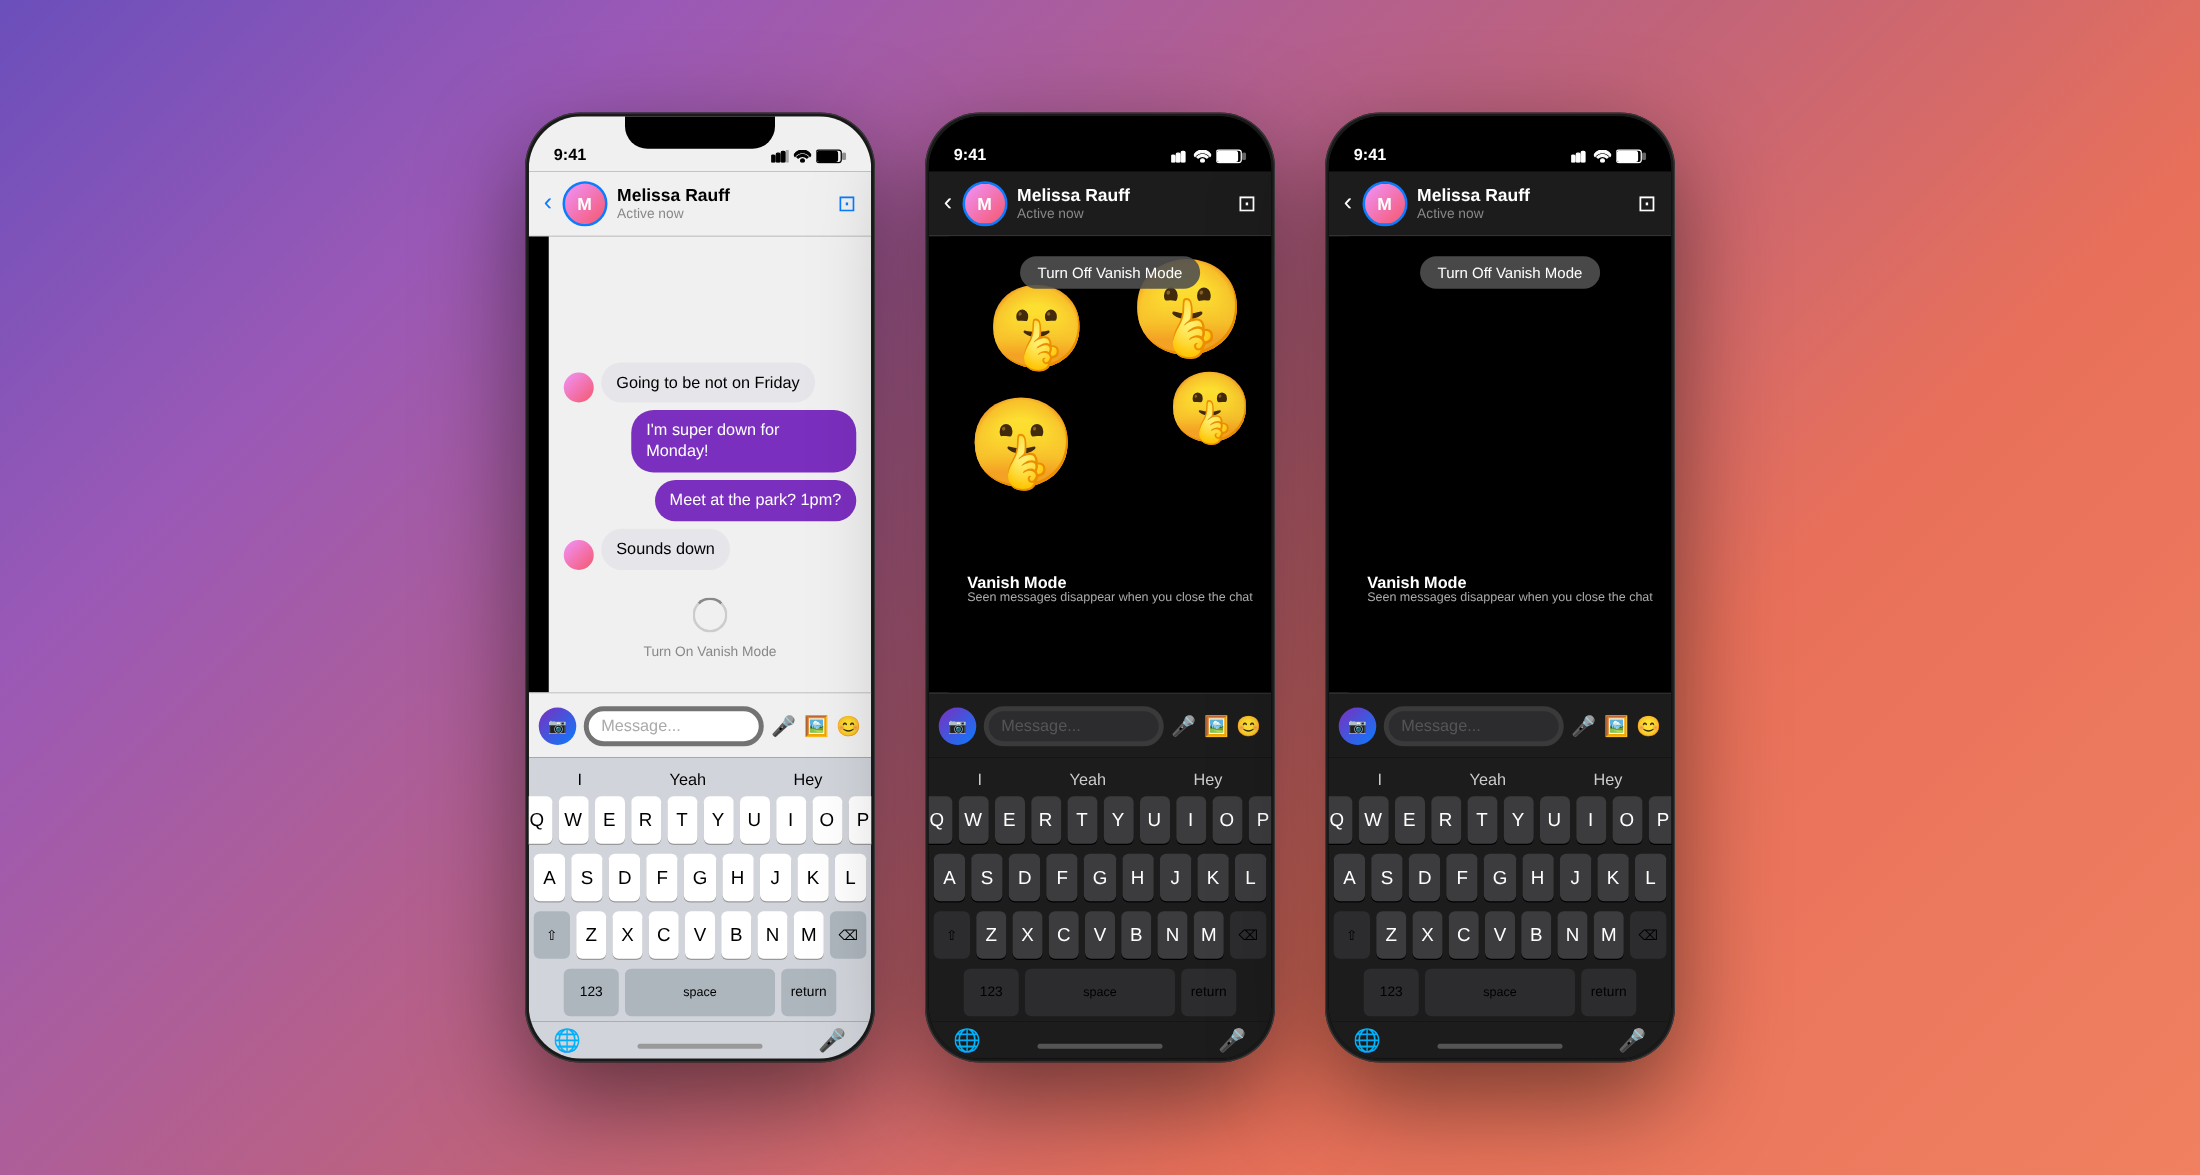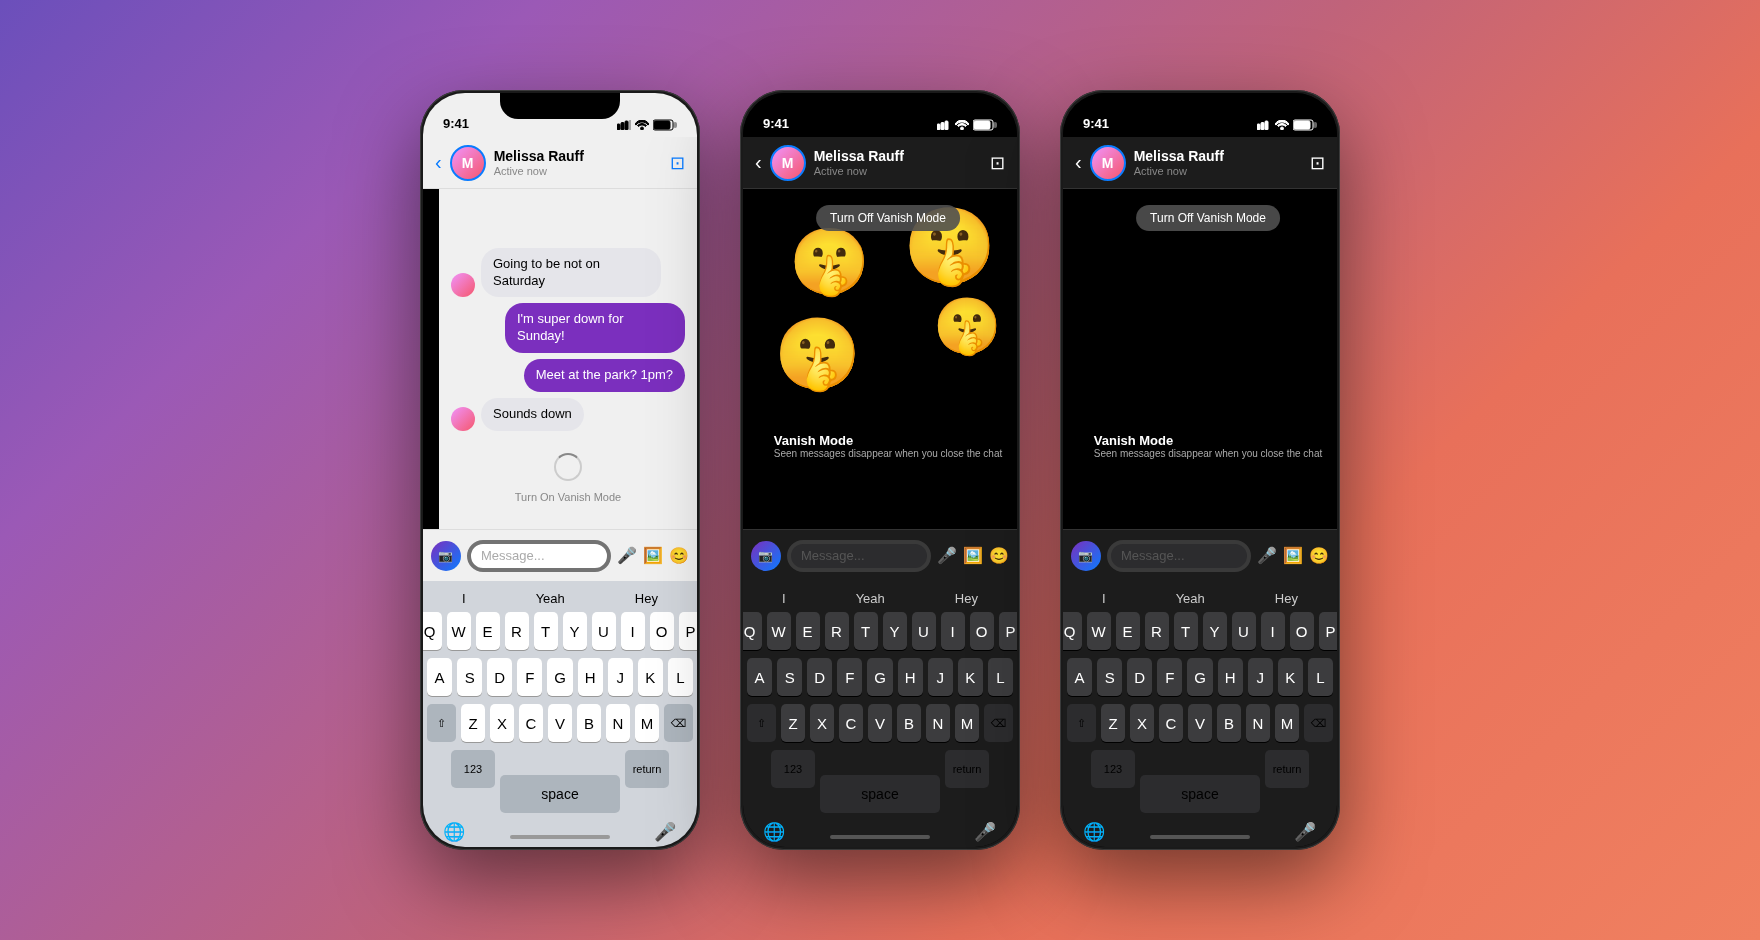--- a/index.html
+++ b/index.html
@@ -362,21 +362,21 @@
 
     .key.special {
       background: #adb5bd;
       flex: 1.5;
       max-width: 44px;
       font-size: 11px;
     }
 
     .key.special.dark-special { background: #2c2c2e; }
 
-    .key.space { flex: 4; max-width: 120px; font-size: 14px; margin-top: 25px; }
+    .key.space { flex: 4; max-width: 120px; font-size: 10px; }
 
     .bottom-bar {
       height: 30px;
       display: flex;
       align-items: center;
       justify-content: space-between;
       padding: 0 20px;
       flex-shrink: 0;
     }
 
@@ -432,24 +432,24 @@
         <div class="contact-name">Melissa Rauff</div>
         <div class="contact-status">Active now</div>
       </div>
       <span class="video-icon">⊡</span>
     </div>
 
     <div class="chat-area light">
       <div class="messages">
         <div class="msg-row left">
           <div class="msg-avatar"></div>
-          <div class="bubble gray">Going to be not on Saturday</div>
+          <div class="bubble gray">Going to be not on Friday</div>
         </div>
         <div class="msg-row right">
-          <div class="bubble purple">I'm super down for Sunday!</div>
+          <div class="bubble purple">I'm super down for Monday!</div>
         </div>
         <div class="msg-row right">
           <div class="bubble purple">Meet at the park? 1pm?</div>
         </div>
         <div class="msg-row left">
           <div class="msg-avatar"></div>
           <div class="bubble gray">Sounds down</div>
         </div>
 
         <div class="turn-on-vanish">

